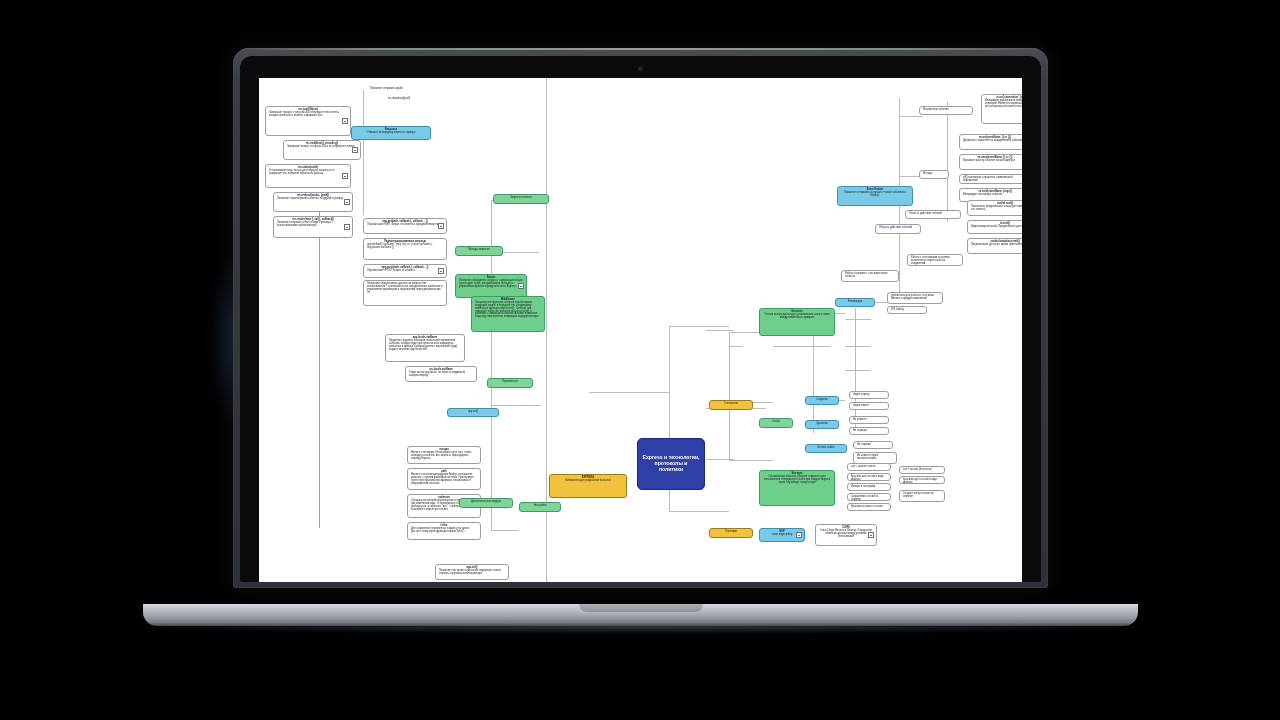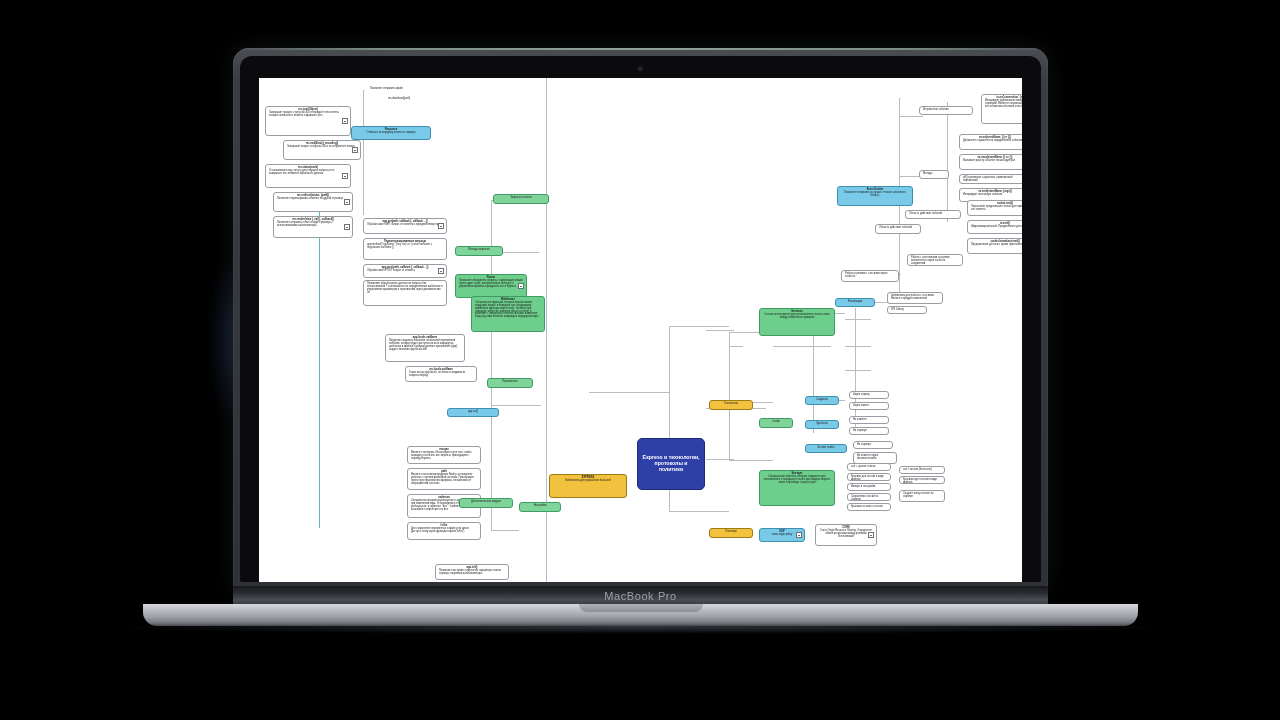--- a/index.html
+++ b/index.html
@@ -382,20 +382,17 @@
 
       <div class="node n-blue tiny" style="left:576px; top:220px; width:40px; height:9px;">Реализации</div>
       <div class="node n-white tiny" style="left:628px; top:214px; width:56px; height:12px;">библиотека для работы с сессиями. Является предустановленной</div>
       <div class="node n-white tiny" style="left:628px; top:228px; width:40px; height:8px;">WS Library</div>
 
       <div class="node n-white tiny" style="left:616px; top:146px; width:46px; height:10px;">Область действия событий</div>
 
     </div>
   </div>
 
-  <div class="hinge">
-    <div class="hinge-label">MacBook Pro</div>
-  </div>
   <div class="base">
     <div class="base-notch"></div>
   </div>
 
 </div>
 
 </body></html>

